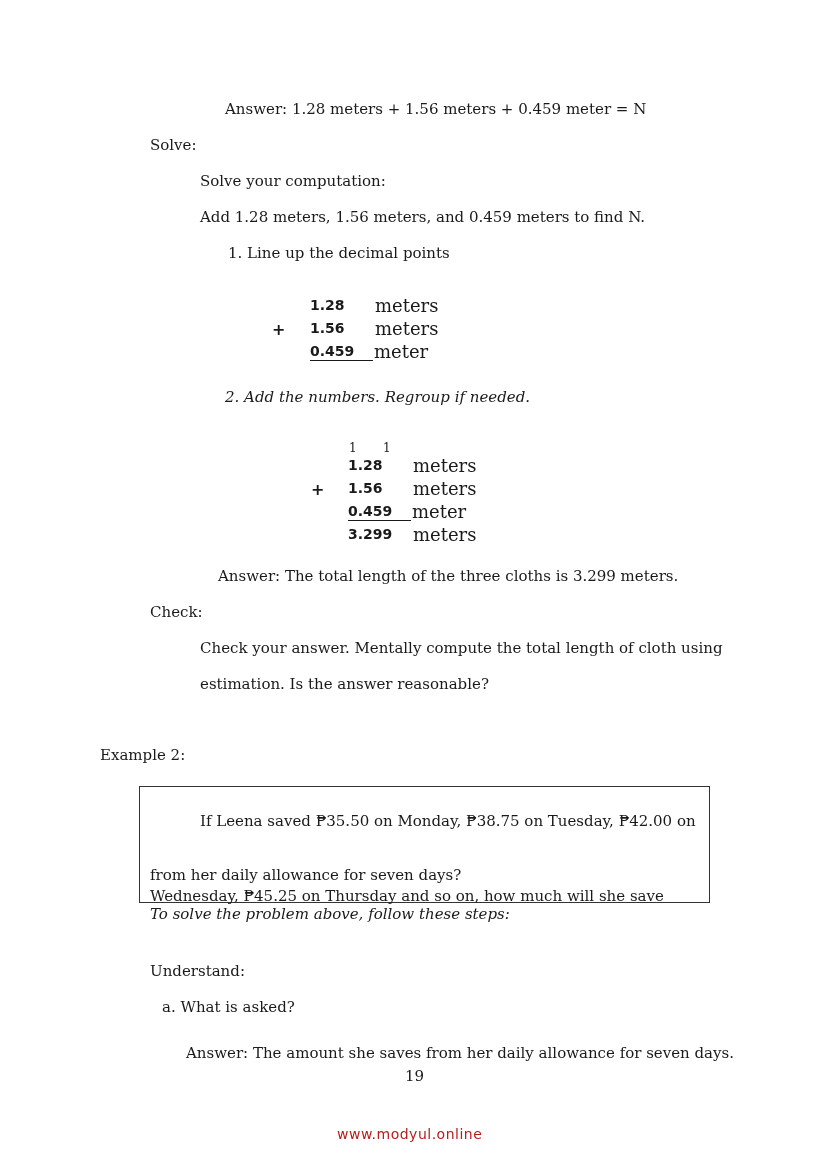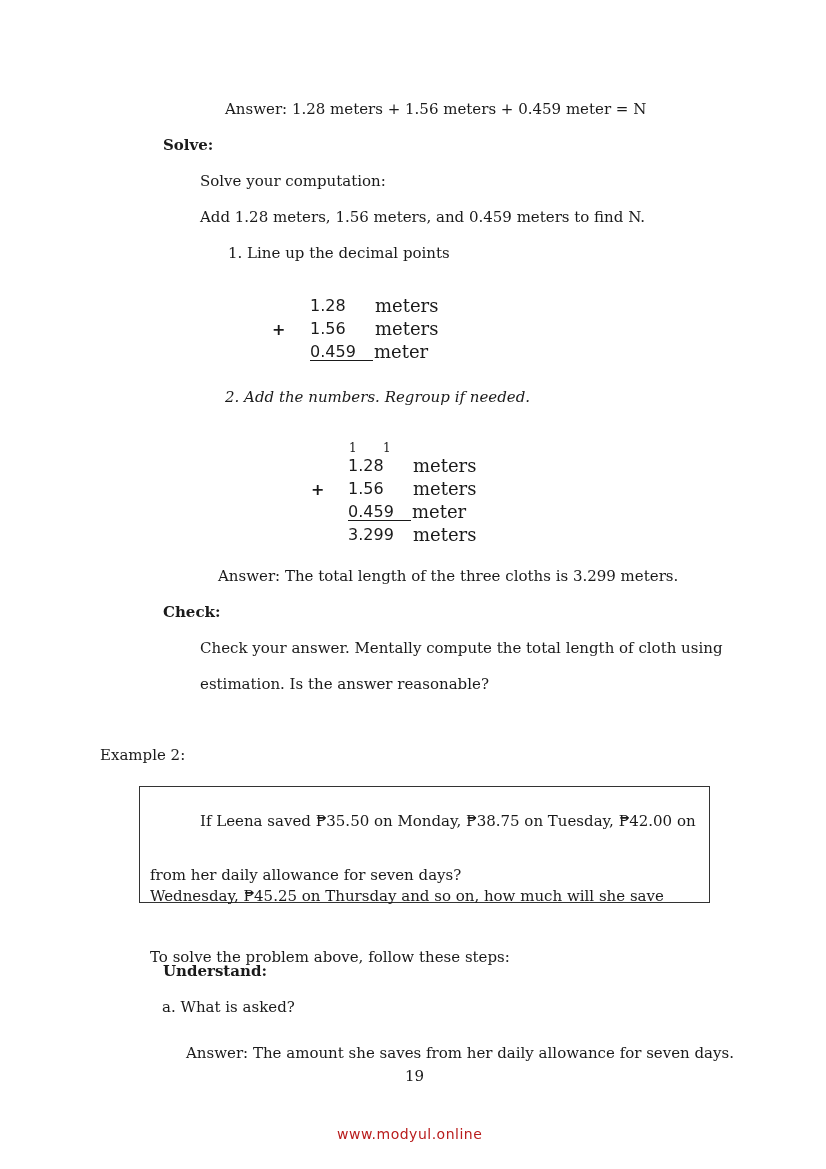--- a/index.html
+++ b/index.html
@@ -2,23 +2,23 @@
 <html><head>
   <meta charset="utf-8">
   <style>
     html, body { margin: 0; padding: 0; background: #ffffff; }
     body {
       width: 826px; height: 1169px; position: relative; overflow: hidden;
       font-family: "DejaVu Serif", "Liberation Serif", serif;
       color: #1a1a1a;
     }
     .t { position: absolute; white-space: nowrap; font-size: 15px; line-height: 18px; }
-    .b { font-weight: bold; margin-left: 13px; }
+    .b { font-weight: normal; }
     .calc { position: absolute; font-size: 18px; line-height: 23px; }
-    .calc .num { font-family: "DejaVu Sans", sans-serif; font-weight: normal; font-size: 16px; position: absolute; }
+    .calc .num { font-family: "DejaVu Sans", sans-serif; font-weight: bold; font-size: 14px; position: absolute; }
     .calc .unit { font-family: "DejaVu Serif", serif; font-size: 18px; position: absolute; }
     .calc .op { font-family: "DejaVu Sans", sans-serif; font-weight: bold; font-size: 16px; position: absolute; }
     .calc .ul { position: absolute; border-bottom: 1.5px solid #1a1a1a; height: 0; }
     .carry { position: absolute; font-family: "DejaVu Serif", serif; font-size: 12px; }
     .box { position: absolute; left: 139px; top: 786px; width: 569px; height: 115px; border: 1px solid #333; }
     .watermark { position: absolute; font-family: "DejaVu Sans", sans-serif; color: #b91c1c; font-size: 14px; letter-spacing: 0.5px; }
   </style>
 </head>
 <body>
 
@@ -69,21 +69,21 @@
   <div class="t" style="left:200px; top:639px;">Check your answer. Mentally compute the total length of cloth using</div>
   <div class="t" style="left:200px; top:675px;">estimation. Is the answer reasonable?</div>
 
   <div class="t" style="left:100px; top:746px;">Example 2:</div>
 
   <div class="box"></div>
   <div class="t" style="left:200px; top:812px;">If Leena saved ₱35.50 on Monday, ₱38.75 on Tuesday, ₱42.00 on</div>
   <div class="t" style="left:150px; top:887px;">Wednesday, ₱45.25 on Thursday and so on, how much will she save</div>
   <div class="t" style="left:150px; top:866px;">from her daily allowance for seven days?</div>
 
-  <div class="t" style="left:150px; top:948px;">To solve the problem above, follow these steps:</div>
+  <div class="t" style="left:150px; top:905px;font-style:italic;">To solve the problem above, follow these steps:</div>
 
   <div class="t b" style="left:150px; top:962px;">Understand:</div>
 
   <div class="t" style="left:162px; top:998px;">a. What is asked?</div>
 
   <div class="t" style="left:186px; top:1044px;">Answer: The amount she saves from her daily allowance for seven days.</div>
 
   <div class="t" style="left:405px; top:1067px;">19</div>
 
   <div class="watermark" style="left:337px; top:1126px;">www.modyul.online</div>

